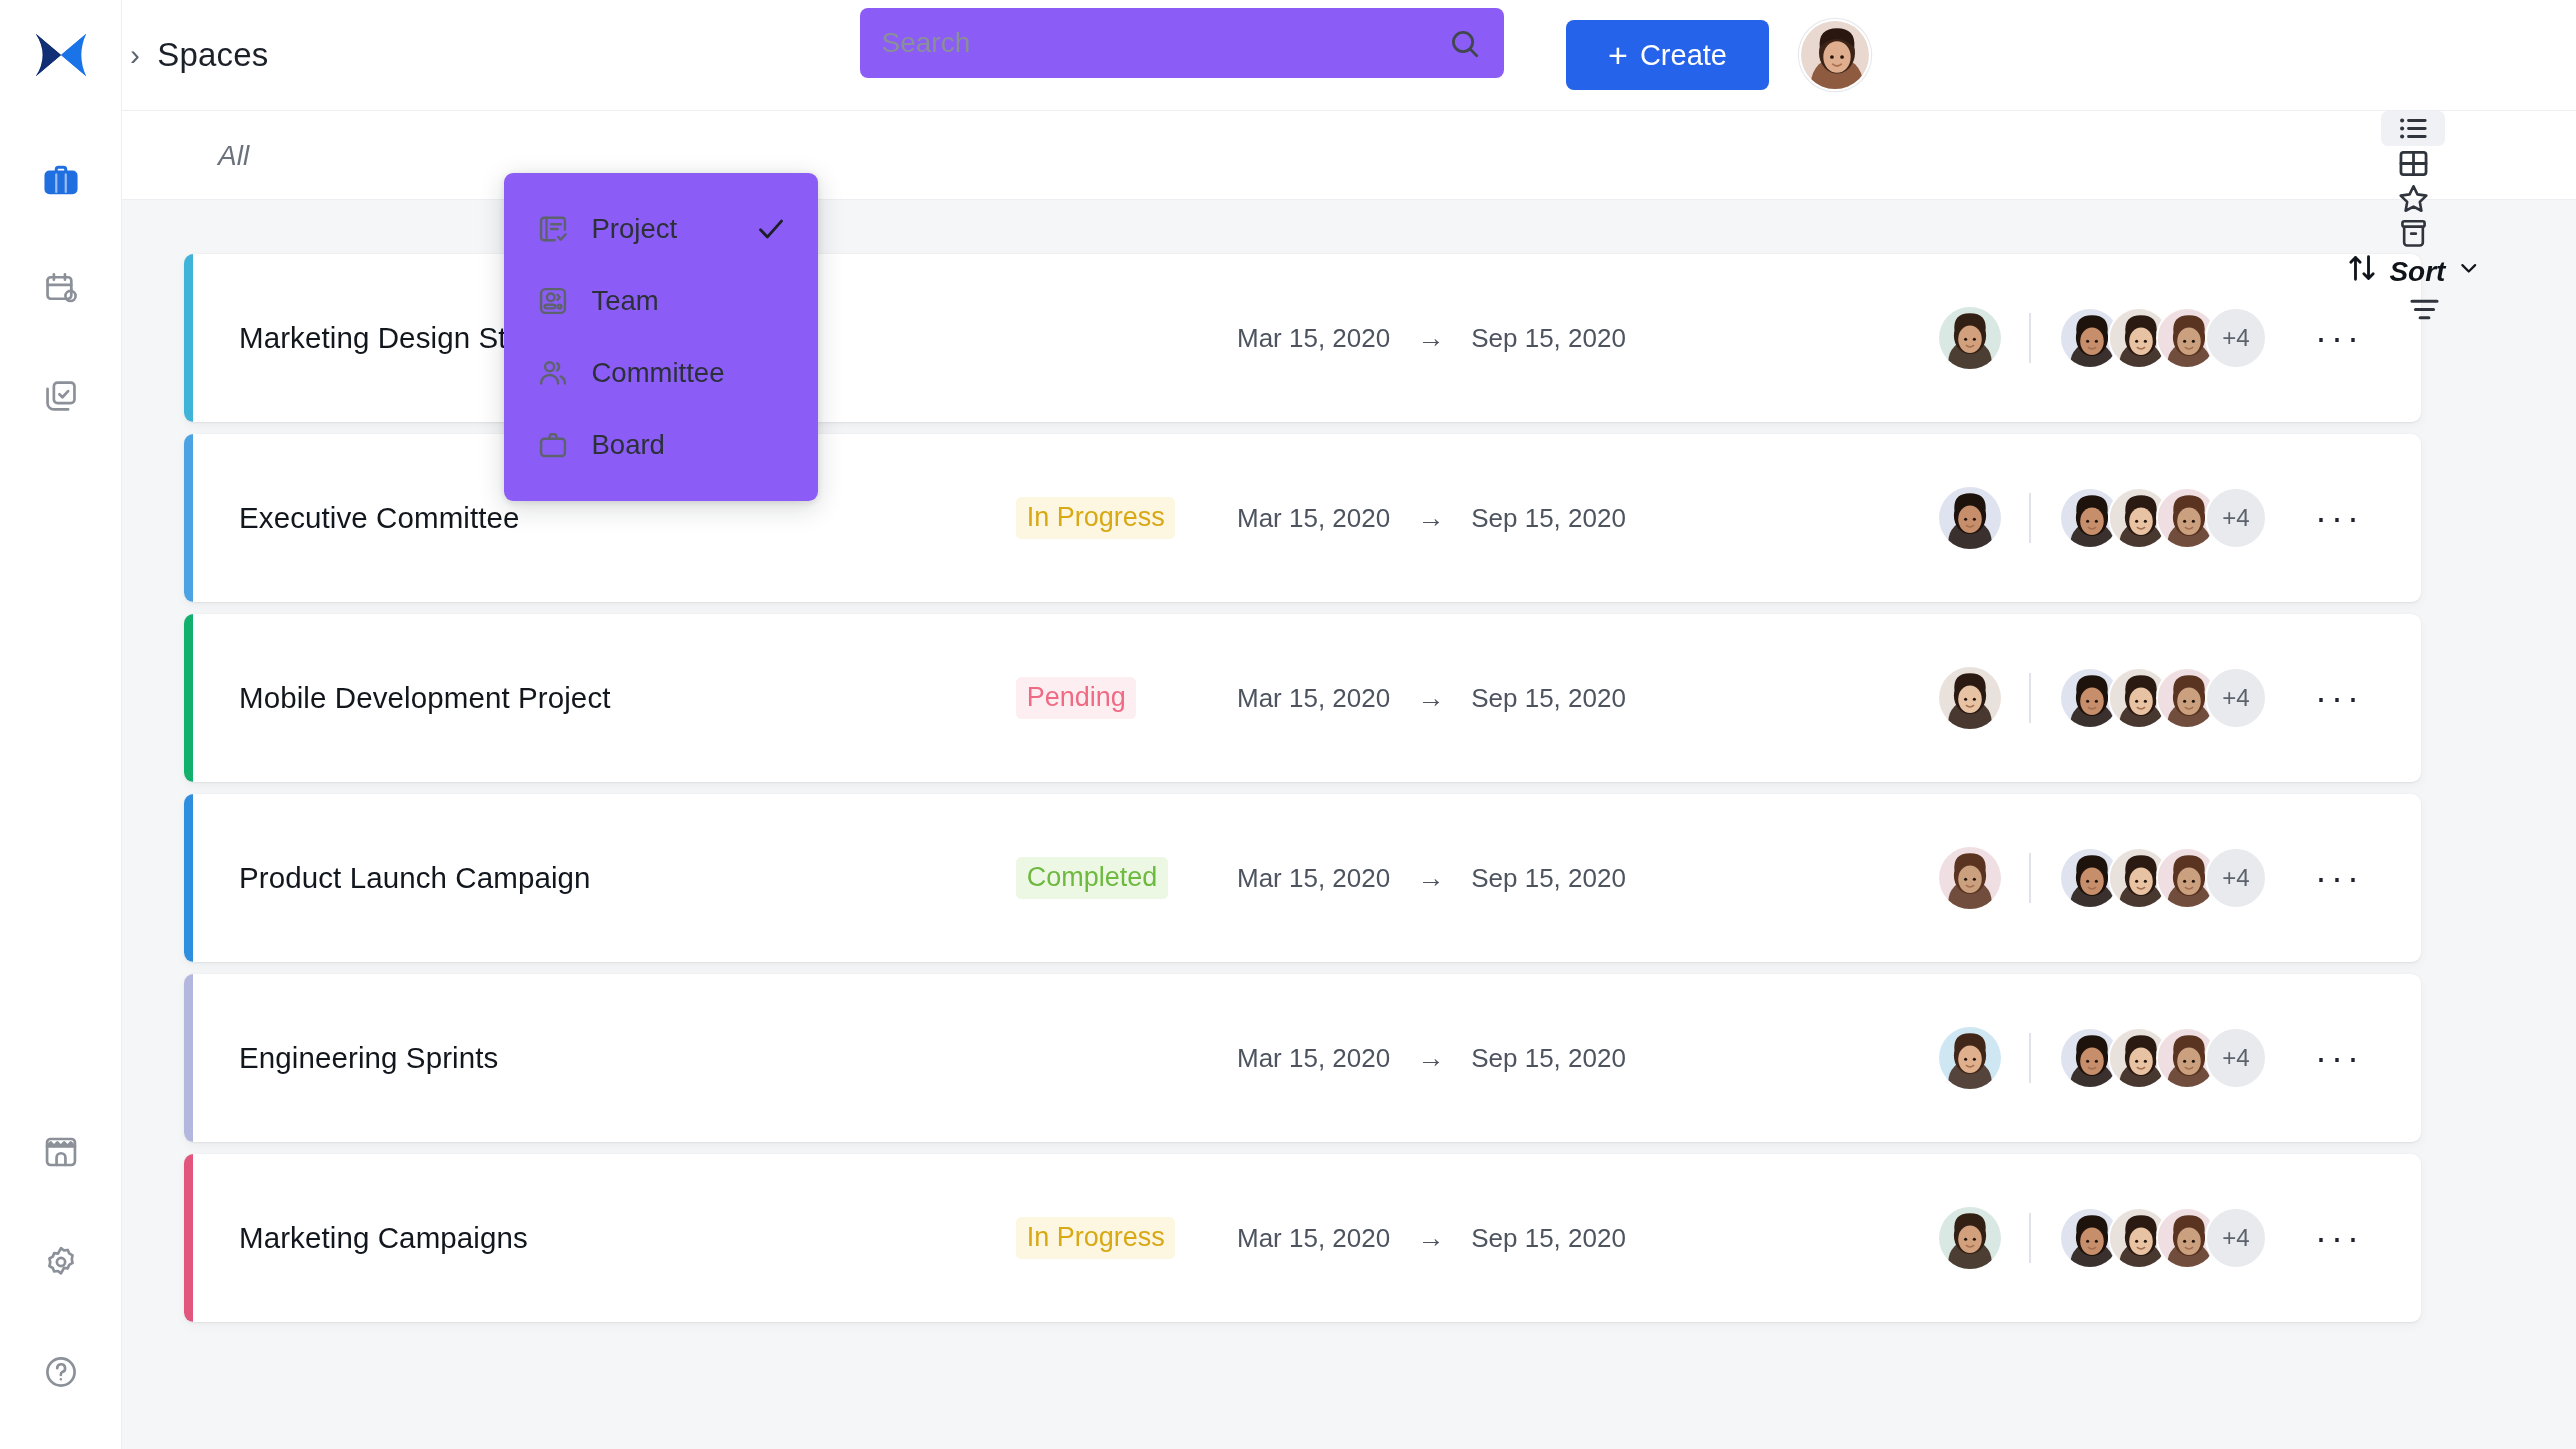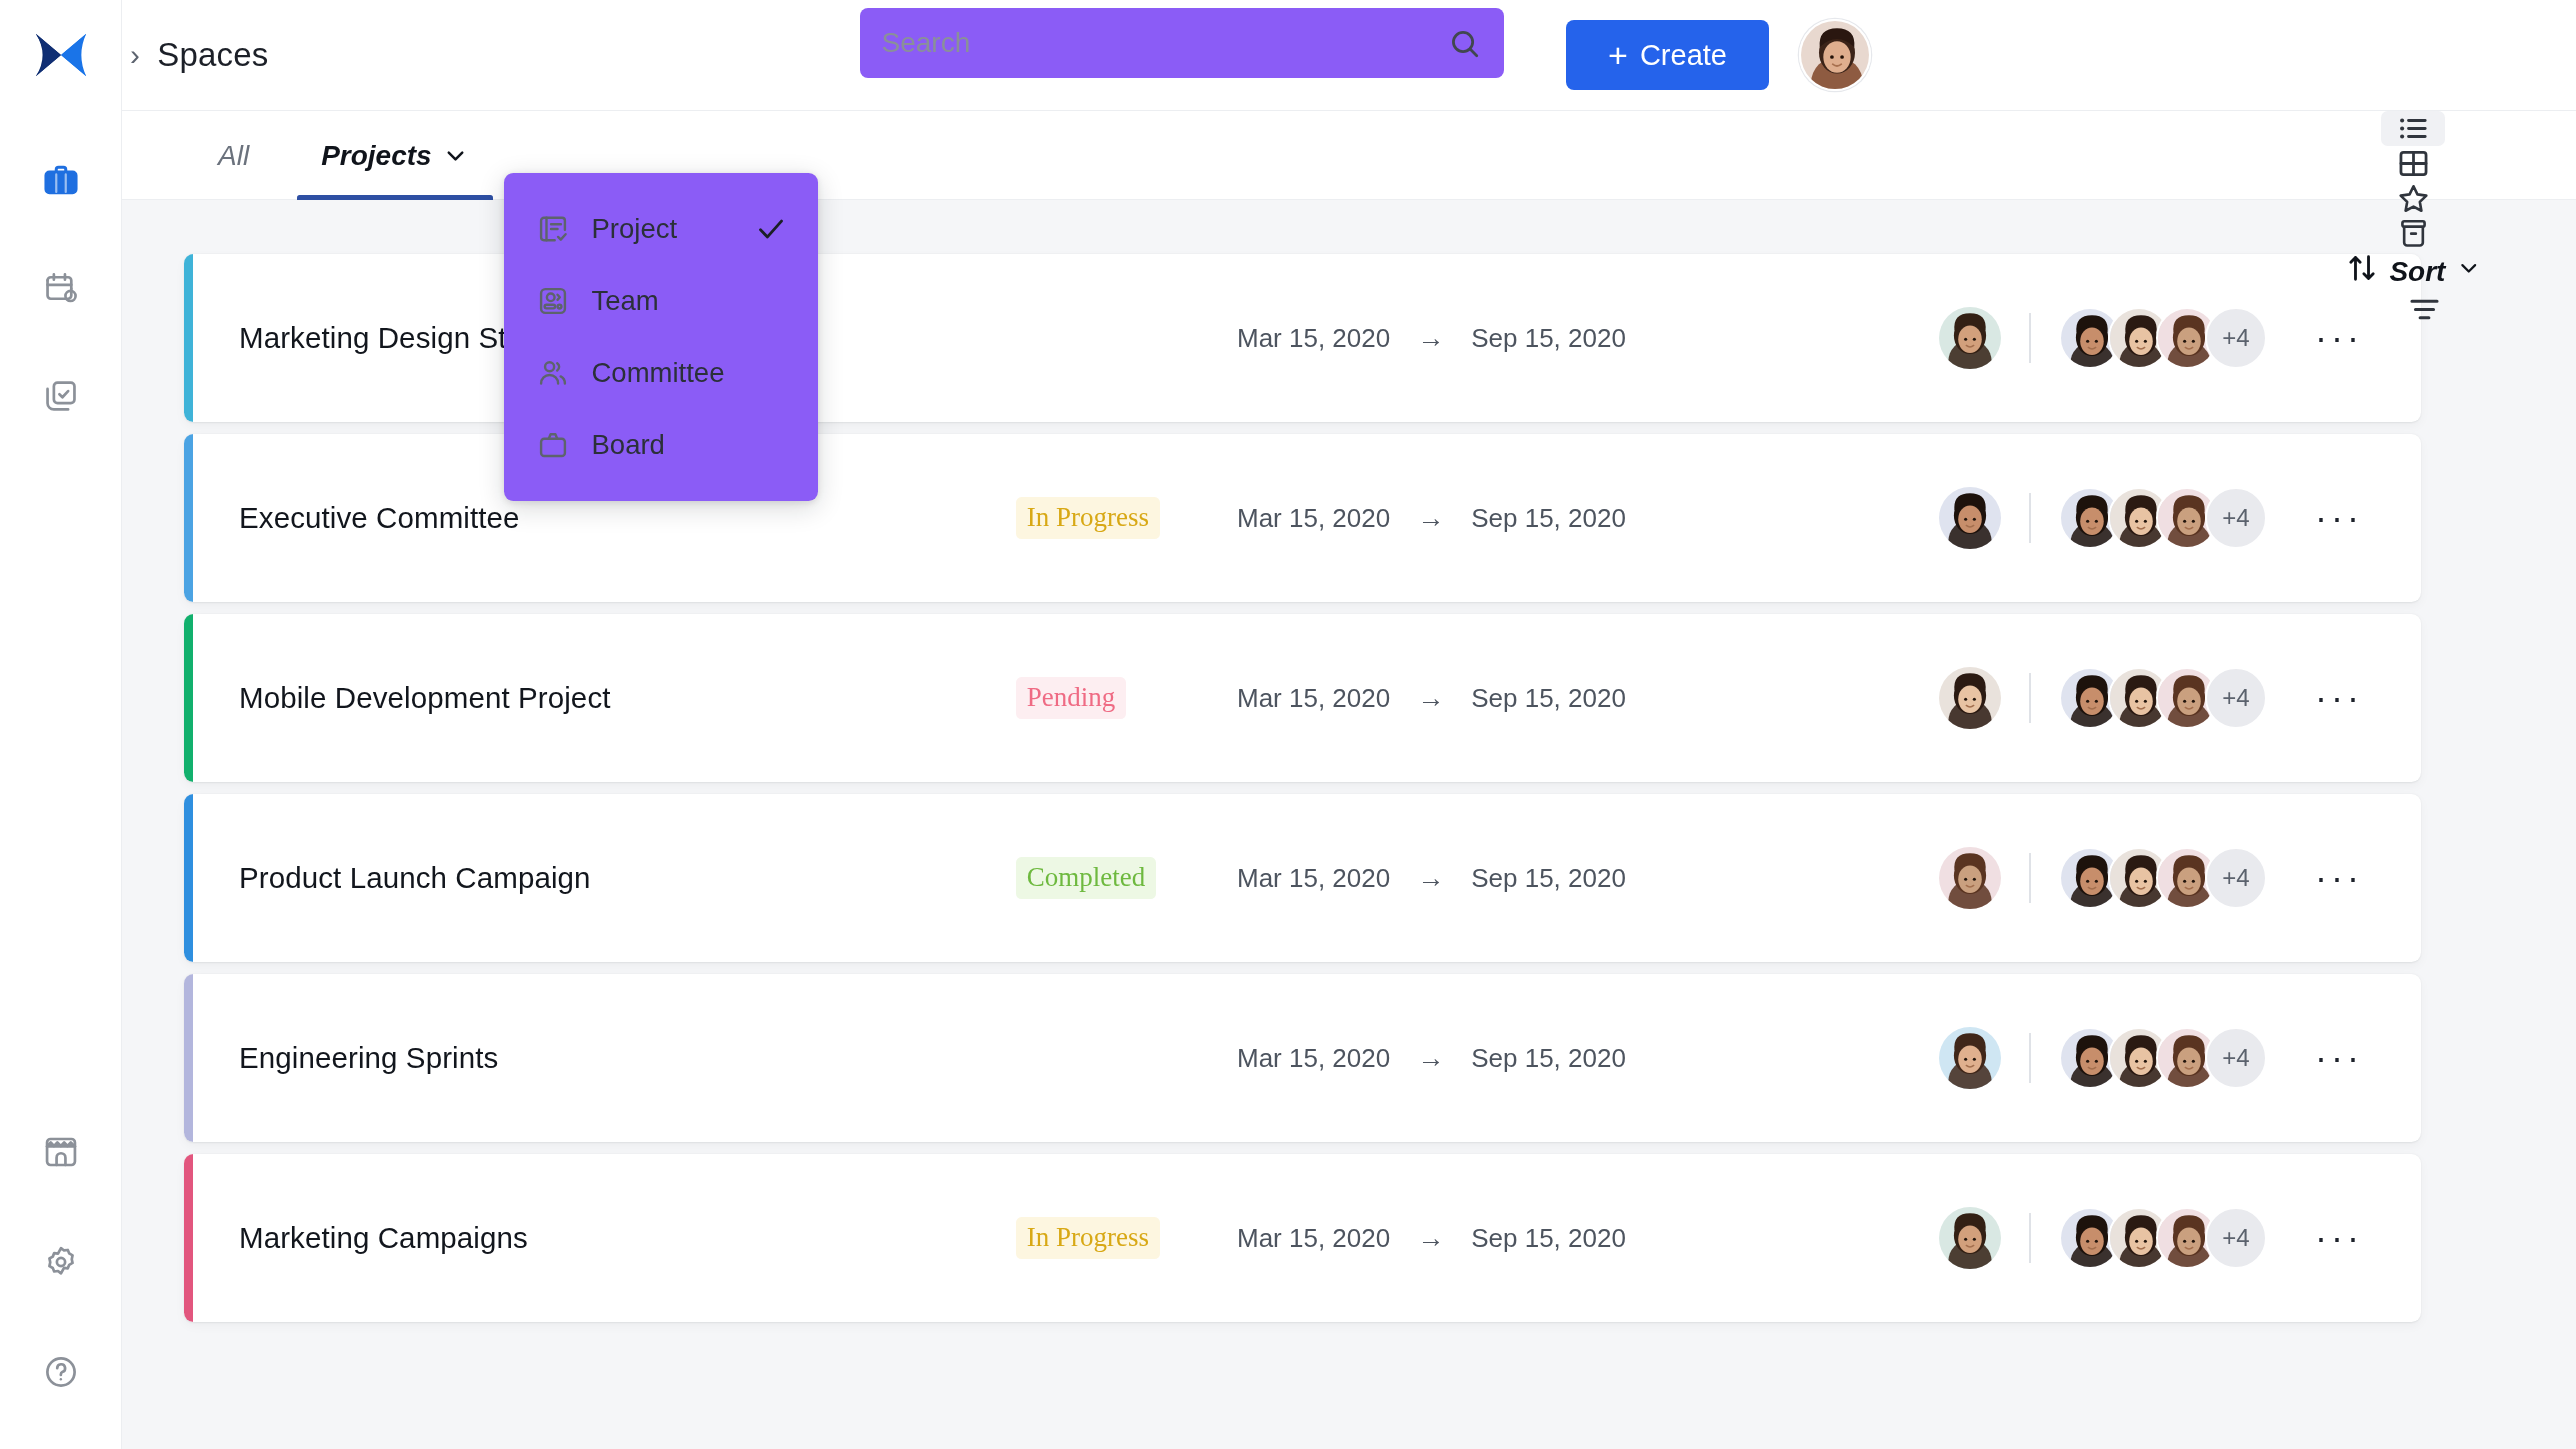--- a/index.html
+++ b/index.html
@@ -143,21 +143,21 @@
     display: flex; align-items: center;
     overflow: hidden;
   }
   .row-bar { position: absolute; left: 0; top: 0; bottom: 0; width: 9.4px; }
   .row-title {
     position: absolute; left: 55px; top: 50%; transform: translateY(-50%);
     font-size: 29.5px; color: #12161d; letter-spacing: 0.1px; white-space: nowrap;
   }
   .row-status {
     position: absolute; left: 832px; top: 50%; transform: translateY(-50%);
-    font-size: 27px; padding: 5.4px 10.7px; border-radius: 5.4px; white-space: nowrap; font-family: Liberation Serif, serif;
+    font-size: 27px; padding: 5.4px 10.7px; border-radius: 5.4px; white-space: nowrap;
   }
   .row-dates {
     position: absolute; left: 1053px; top: 50%; transform: translateY(-50%);
     font-size: 26px; color: #4d545f; white-space: nowrap;
     display: flex; align-items: flex-start; gap: 27px;
   }
   .row-dates .arrow { font-size: 27px; color: #4d545f; }
   .row-people {
     position: absolute; right: 154px; top: 50%; transform: translateY(-50%);
     display: flex; align-items: center;
@@ -317,28 +317,20 @@
     </div>
   </header>
 
   <div class="tabsrow">
     <div class="tabs">
 
       <div class="tab">
         <span>All</span>
       </div>
 
-      <div class="tab active">
-        <span>Projects</span>
-        <span class="chev">
-          <svg viewBox="0 0 24 24" fill="none" stroke="#10141b" stroke-width="2.2" stroke-linecap="round" stroke-linejoin="round">
-            <path d="M6 9.5l6 6 6-6"></path>
-          </svg>
-        </span>
-      </div>
 
     </div>
 
     <div class="tools">
       <div class="tool sel">
         <svg viewBox="0 0 24 24" fill="none" stroke="#30353d" stroke-width="2" stroke-linecap="round">
           <circle cx="4.2" cy="6.5" r="1.4" fill="#30353d" stroke="none"></circle>
           <circle cx="4.2" cy="12" r="1.4" fill="#30353d" stroke="none"></circle>
           <circle cx="4.2" cy="17.5" r="1.4" fill="#30353d" stroke="none"></circle>
           <path d="M8.6 6.5h11.4M8.6 12h11.4M8.6 17.5h11.4"></path>

